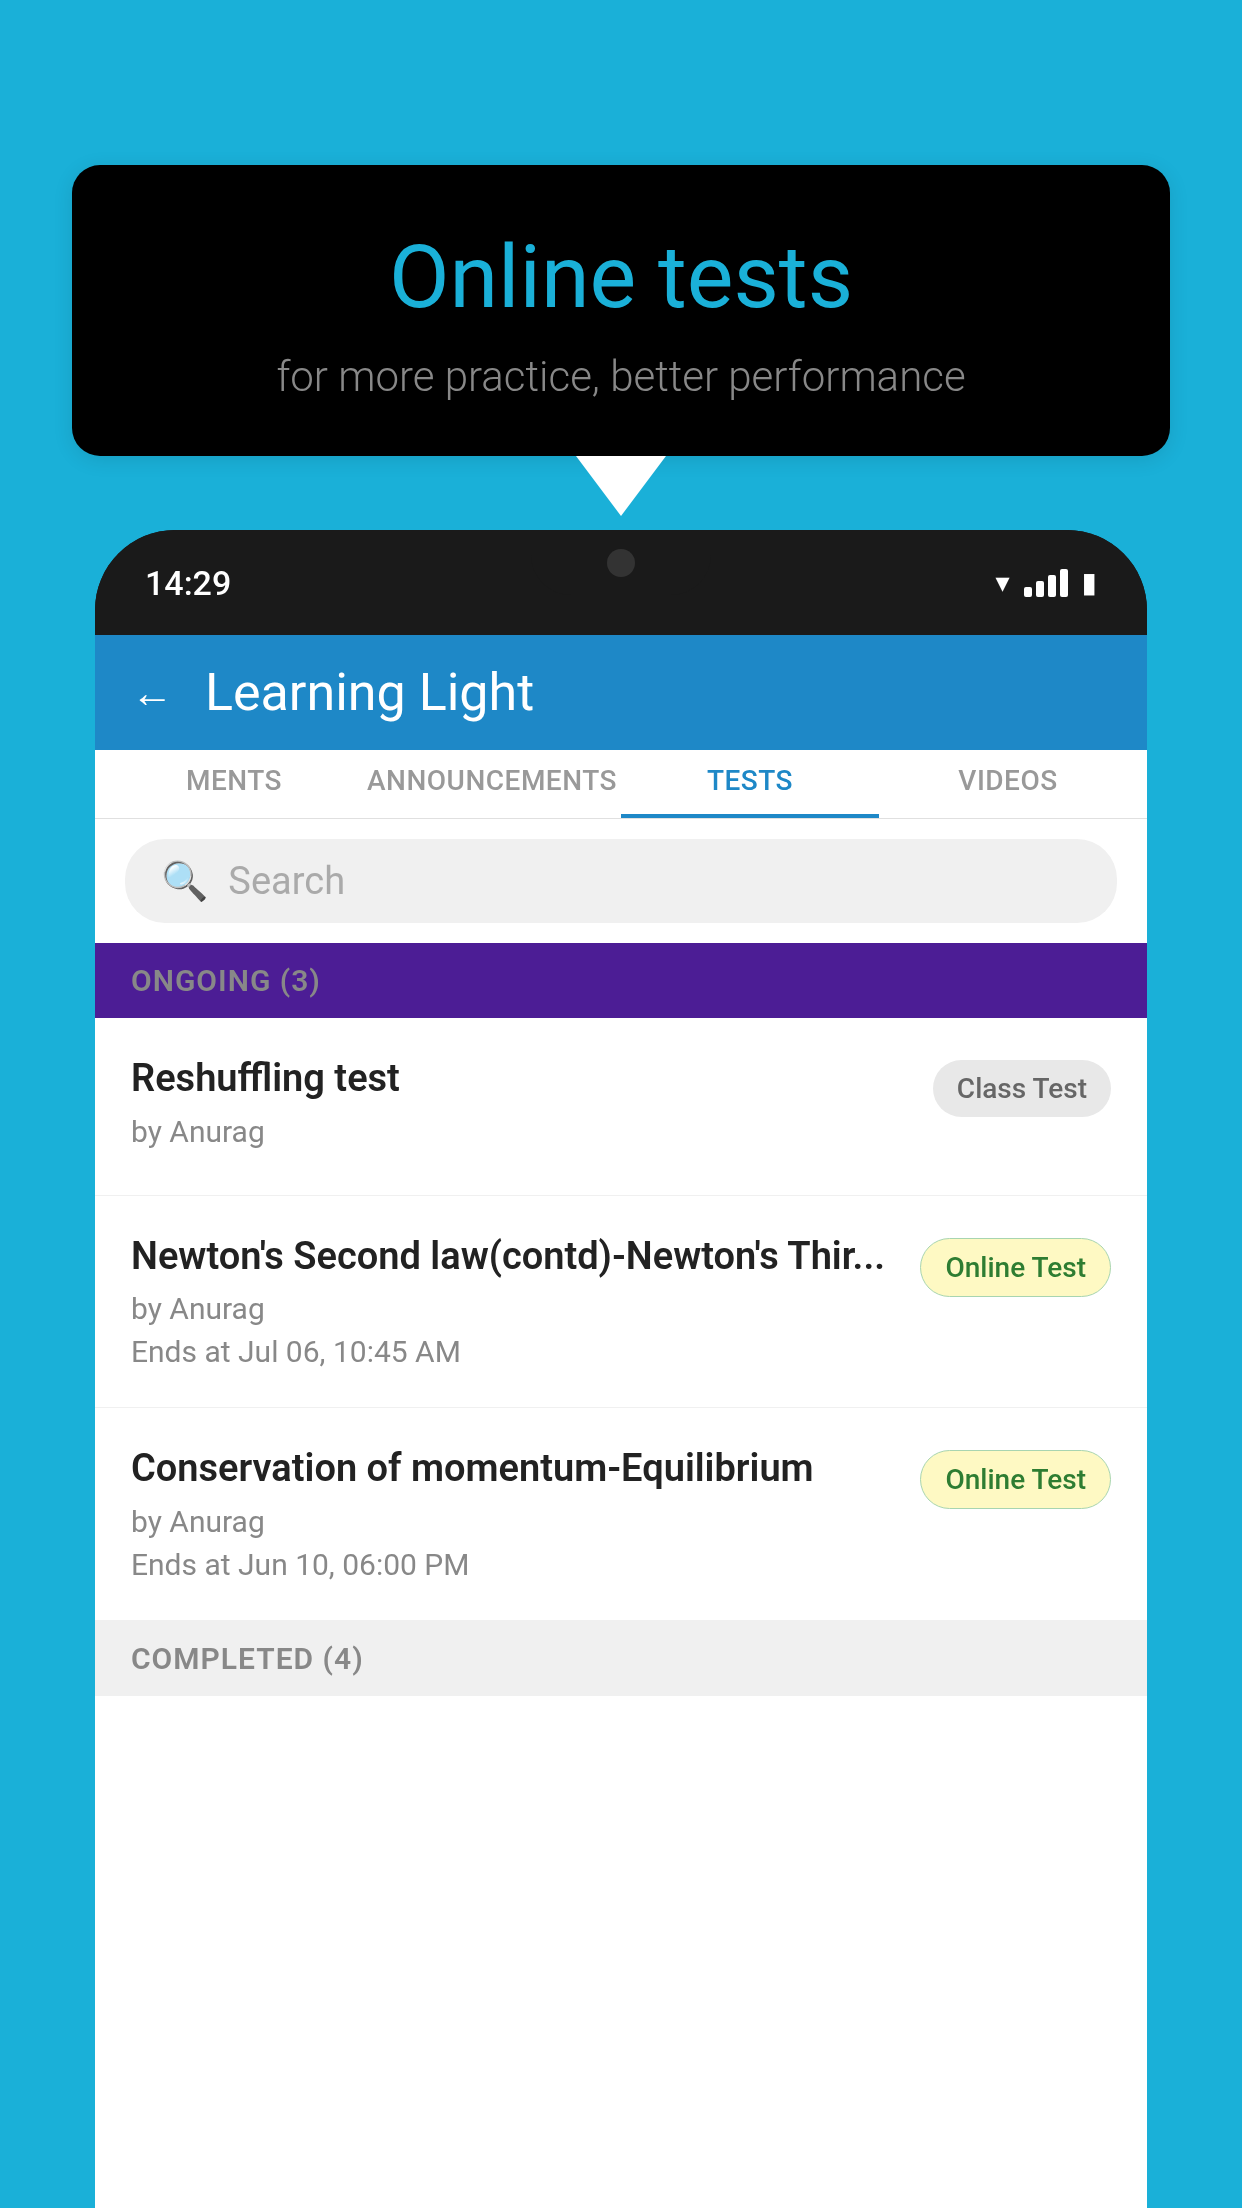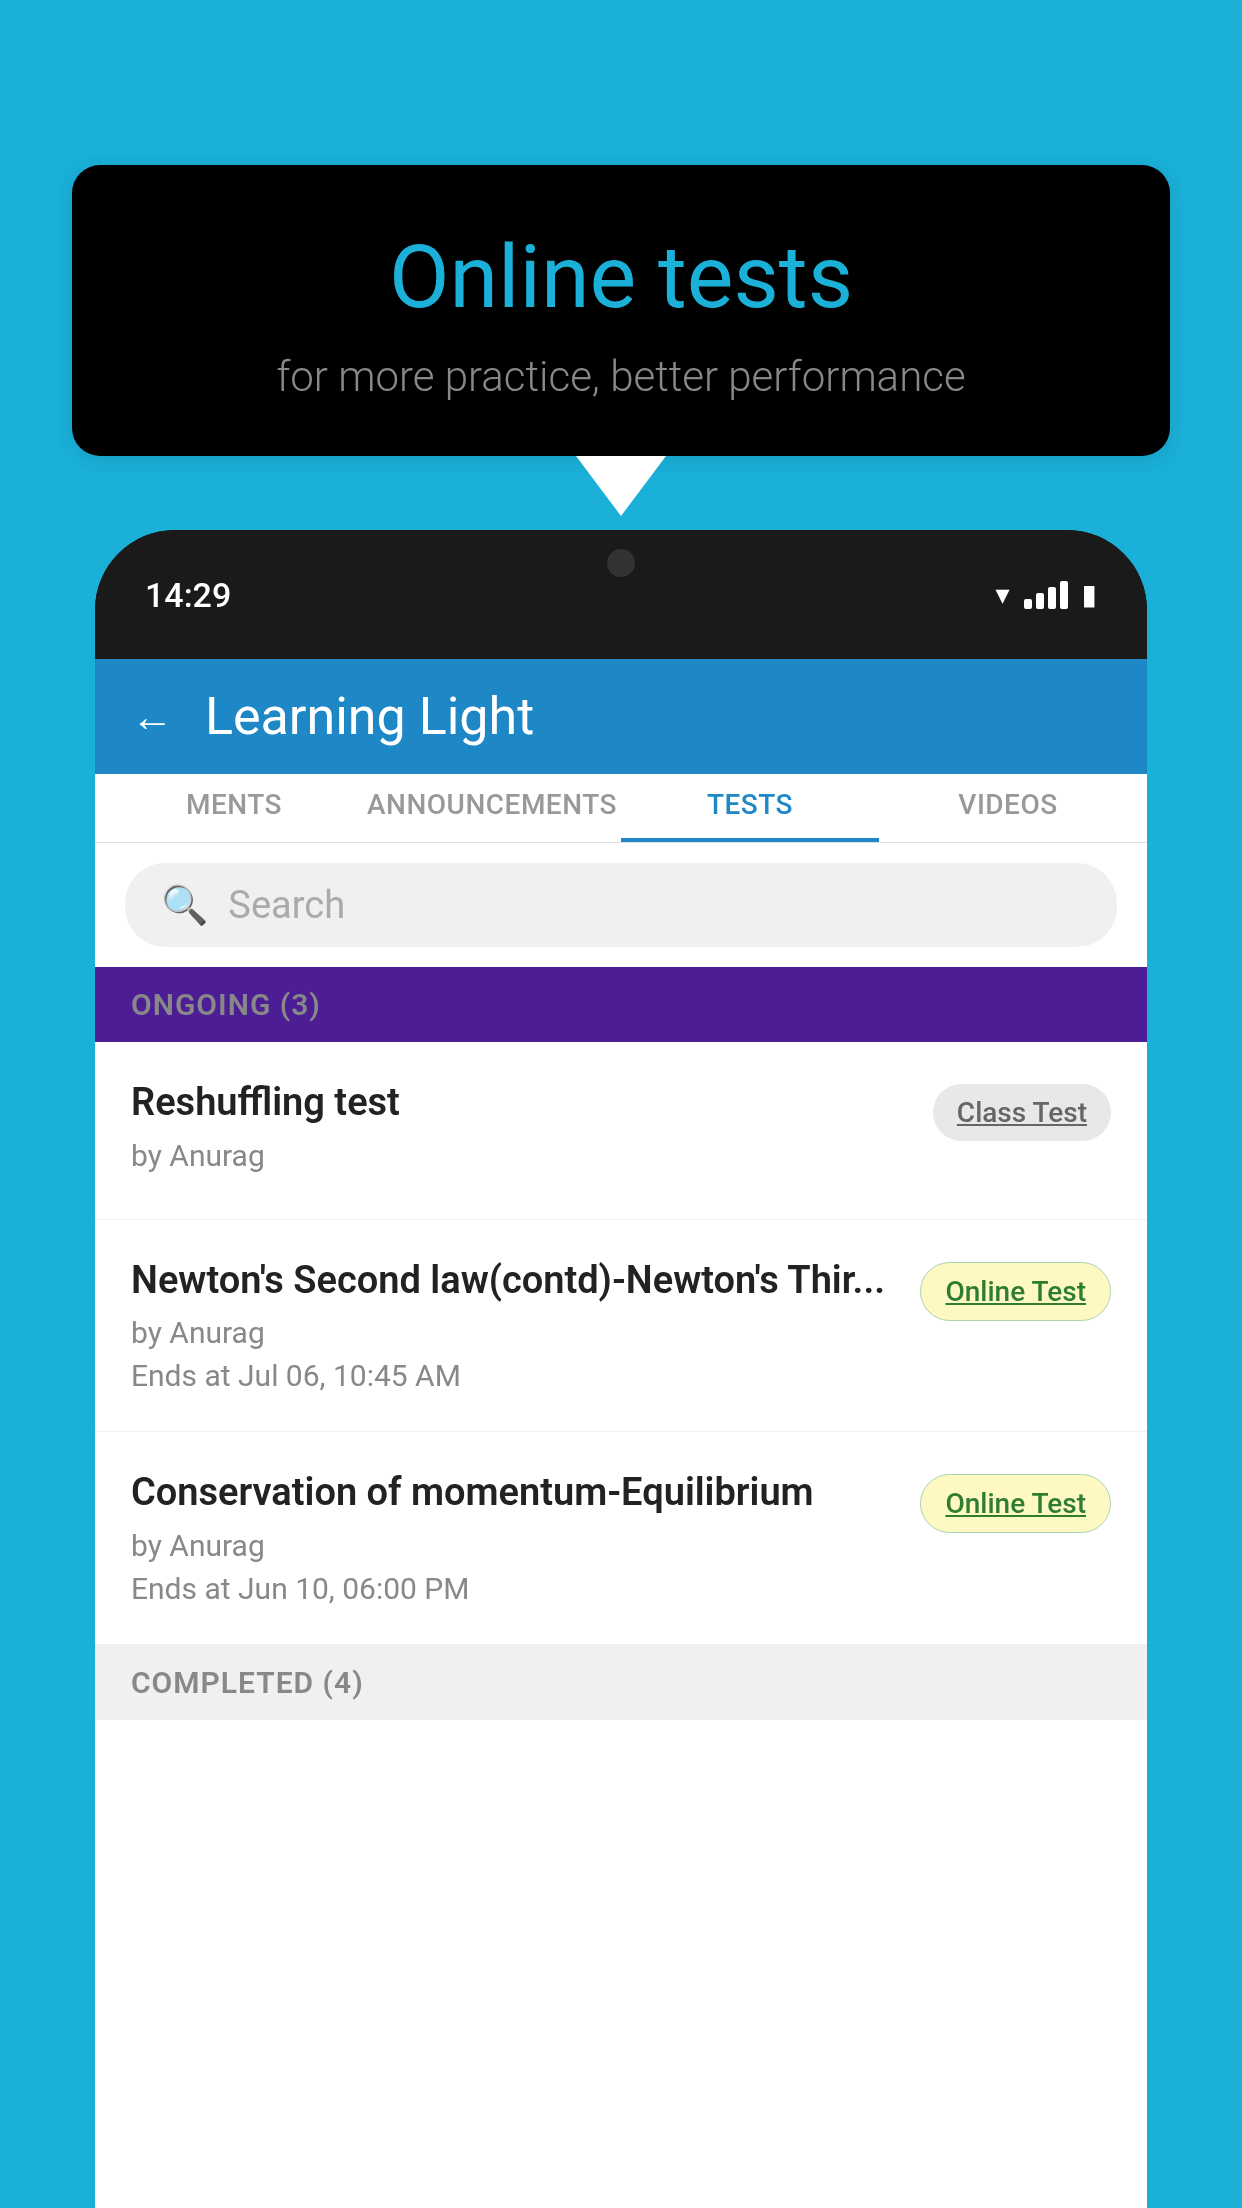--- a/index.html
+++ b/index.html
@@ -60,21 +60,21 @@
       bottom: 0;
       background: #1a1a1a;
       border-radius: 80px 80px 0 0;
       padding: 0;
       overflow: hidden;
     }
 
     
     .phone-top {
       background: #1a1a1a;
-      height: 129px;
+      height: 105px;
       position: relative;
       display: flex;
       align-items: center;
       justify-content: space-between;
       padding: 0 50px;
     }
 
     .phone-time {
       color: white;
       font-size: 34px;
@@ -271,21 +271,20 @@
     }
 
     .test-badge {
       padding: 12px 24px;
       border-radius: 40px;
       font-size: 28px;
       font-weight: 500;
       white-space: nowrap;
       flex-shrink: 0;
       margin-top: 4px;
-      text-decoration: underline;
     }
 
     .badge-class {
       background: #e8e8e8;
       color: #666;
     }
 
     .badge-online {
       background: #fef9c3;
       color: #2e7d32;

